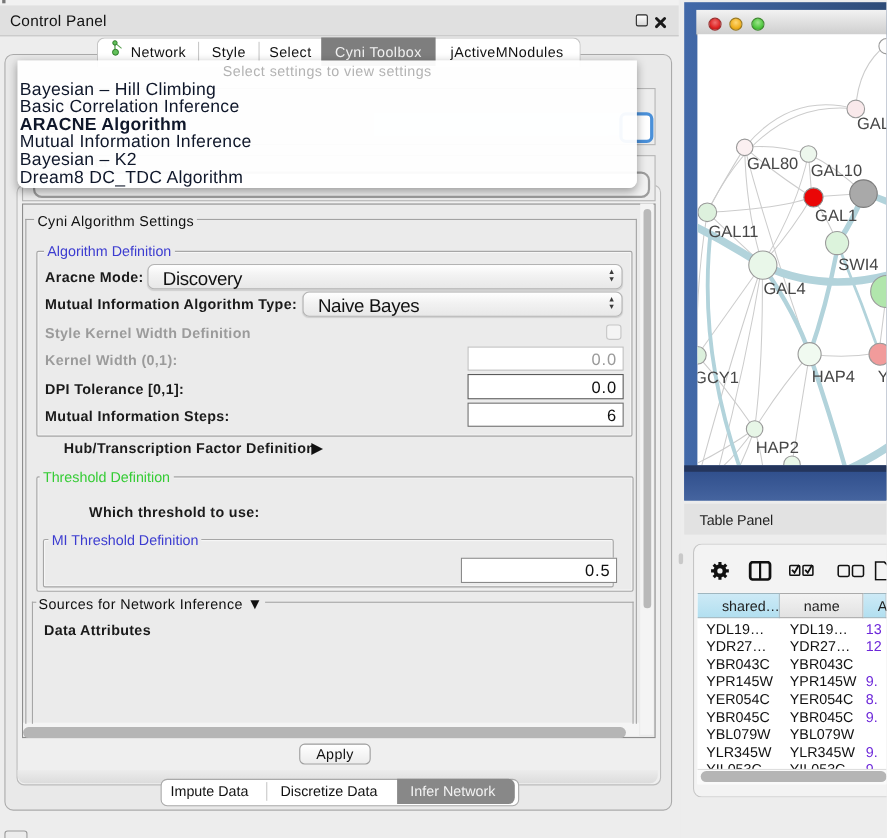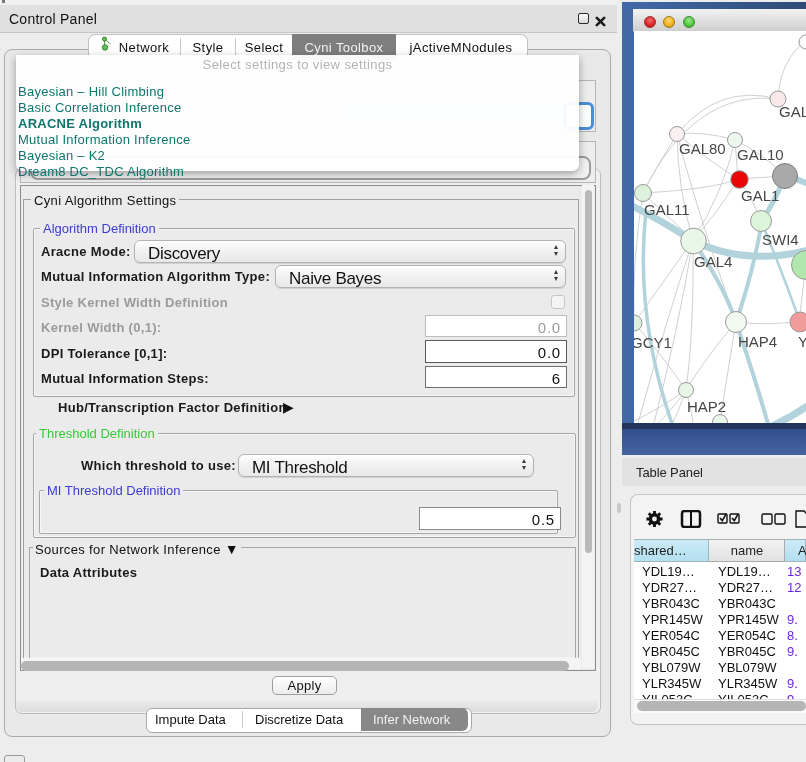--- a/index.html
+++ b/index.html
@@ -70,21 +70,21 @@
     </svg>
   </div>
   <div class="abs" style="left:107px;top:40px;width:74px;text-align:center;font-size:13px;letter-spacing:0.4px;color:#111;">Network</div>
   <div class="abs" style="left:181px;top:40px;width:54px;text-align:center;font-size:13px;letter-spacing:0.4px;color:#111;">Style</div>
   <div class="abs" style="left:236px;top:40px;width:56px;text-align:center;font-size:13px;letter-spacing:0.4px;color:#111;">Select</div>
   <div class="abs" style="left:292px;top:40px;width:104px;text-align:center;font-size:13px;letter-spacing:0.4px;color:#f2f2f2;">Cyni Toolbox</div>
   <div class="abs" style="left:396px;top:40px;width:130px;text-align:center;font-size:13px;letter-spacing:0.4px;color:#111;">jActiveMNodules</div>
 
   <div class="abs" style="left:16px;top:55px;width:563px;height:116px;background:rgba(255,255,255,0.95);border-radius:0 0 7px 7px;box-shadow:0 3px 9px rgba(0,0,0,0.35);"></div>
   <div class="abs" style="left:16px;top:57px;width:563px;text-align:center;font-size:13px;letter-spacing:0.4px;color:#b3b3b3;">Select settings to view settings</div>
-  <div class="abs" style="left:18px;top:74px;font-size:13px;letter-spacing:0.25px;color:#0f766e;line-height:16px;margin-top:10px;">
+  <div class="abs" style="left:18px;top:74px;font-size:16px;letter-spacing:0.25px;color:#0f172a;line-height:16px;">
     Bayesian – Hill Climbing<br>
     Basic Correlation Inference<br>
     <b>ARACNE Algorithm</b><br>
     Mutual Information Inference<br>
     Bayesian – K2<br>
     Dream8 DC_TDC Algorithm
   </div>
 
   <div class="abs" style="left:20px;top:185px;width:574px;height:484px;background:#ebebeb;border:1px solid #8d8d8d;"></div>
 
@@ -136,27 +136,20 @@
       <span>6</span>
     </div>
 
   <div class="abs lbl" style="left:42px;top:400px;margin-left:16px;">Hub/Transcription Factor Definition</div>
   <div class="abs" style="left:283px;top:399px;font-size:14px;color:#111;">▶</div>
 
   <div class="gbox" style="left:33px;top:433px;width:541px;height:103px;"></div>
   <div class="gtitle" style="left:36px;top:426px;color:#35cc35;">Threshold Definition</div>
 
   <div class="abs lbl" style="left:81px;top:458px;">Which threshold to use:</div>
-  <div class="combo" style="left:238px;top:454px;width:294px;height:21px;">
-    <span class="ctext">MI Threshold</span>
-    <span class="spin">
-        <i class="u"></i>
-        <i class="d"></i>
-      </span>
-  </div>
 
   <div class="gbox" style="left:39px;top:490px;width:517px;height:42px;"></div>
   <div class="gtitle" style="left:44px;top:483px;color:#3c3cd0;">MI Threshold Definition</div>
   <div class="field" style="left:419px;top:507px;width:140px;height:21px;border:1px solid #8a8a8a;">
       <span>0.5</span>
     </div>
 
   <div class="abs" style="left:29px;top:547px;width:545px;height:110px;border:1px solid #a6a6a6;border-bottom:none;"></div>
   <div class="abs" style="left:33px;top:541px;font-size:13px;letter-spacing:0.35px;color:#111;background:#ebebeb;padding:0 2px;">Sources for Network Inference <span style="font-size:14px;letter-spacing:0;">▼</span></div>
   <div class="abs lbl" style="left:40px;top:565px;">Data Attributes</div>
@@ -295,21 +288,21 @@
         <path d="M86,8 l2.3,2.6 l4,-7"></path>
       </g>
     </svg>
   </div>
 
   <div class="abs" style="left:634px;top:539px;width:172px;height:174px;background:#fff;overflow:hidden;">
 
     <div class="abs" style="left:0;top:0;width:75px;height:23px;background:linear-gradient(#cdeaf6,#b2dff0);border:1px solid #9fb6bf;border-left:none;box-sizing:border-box;"></div>
     <div class="abs" style="left:75px;top:0;width:76px;height:23px;background:linear-gradient(#f2f2f2,#e2e2e2);border:1px solid #aaa;border-left:none;box-sizing:border-box;"></div>
     <div class="abs" style="left:151px;top:0;width:21px;height:23px;background:linear-gradient(#cdeaf6,#b2dff0);border:1px solid #9fb6bf;border-left:none;box-sizing:border-box;"></div>
-    <div class="abs" style="left:0;top:4px;width:75px;text-align:left;font-size:13px;color:#222;">shared…</div>
+    <div class="abs" style="left:0;top:4px;width:75px;text-align:right;font-size:13px;color:#222;">shared…</div>
     <div class="abs" style="left:75px;top:4px;width:76px;text-align:center;font-size:13px;color:#222;">name</div>
     <div class="abs" style="left:164px;top:4px;font-size:13px;color:#222;">A</div>
 
     <div class="abs" style="left:8px;top:25px;font-size:13px;color:#111;line-height:16px;">YDL19…<br>YDR27…<br>YBR043C<br>YPR145W<br>YER054C<br>YBR045C<br>YBL079W<br>YLR345W<br>YIL053C</div>
     <div class="abs" style="left:84px;top:25px;font-size:13px;color:#111;line-height:16px;">YDL19…<br>YDR27…<br>YBR043C<br>YPR145W<br>YER054C<br>YBR045C<br>YBL079W<br>YLR345W<br>YIL053C</div>
     <div class="abs" style="left:153px;top:25px;font-size:13px;color:#6d28d9;line-height:16px;">13<br>12<br><br>9.<br>8.<br>9.<br><br>9.<br>9.</div>
 
     <div class="abs" style="left:0;top:160px;width:172px;height:14px;background:#fafafa;border-top:1px solid #dedede;"></div>
     <div class="abs" style="left:3px;top:162px;width:169px;height:10px;background:#b5b5b5;border-radius:5px;"></div>
   </div>

